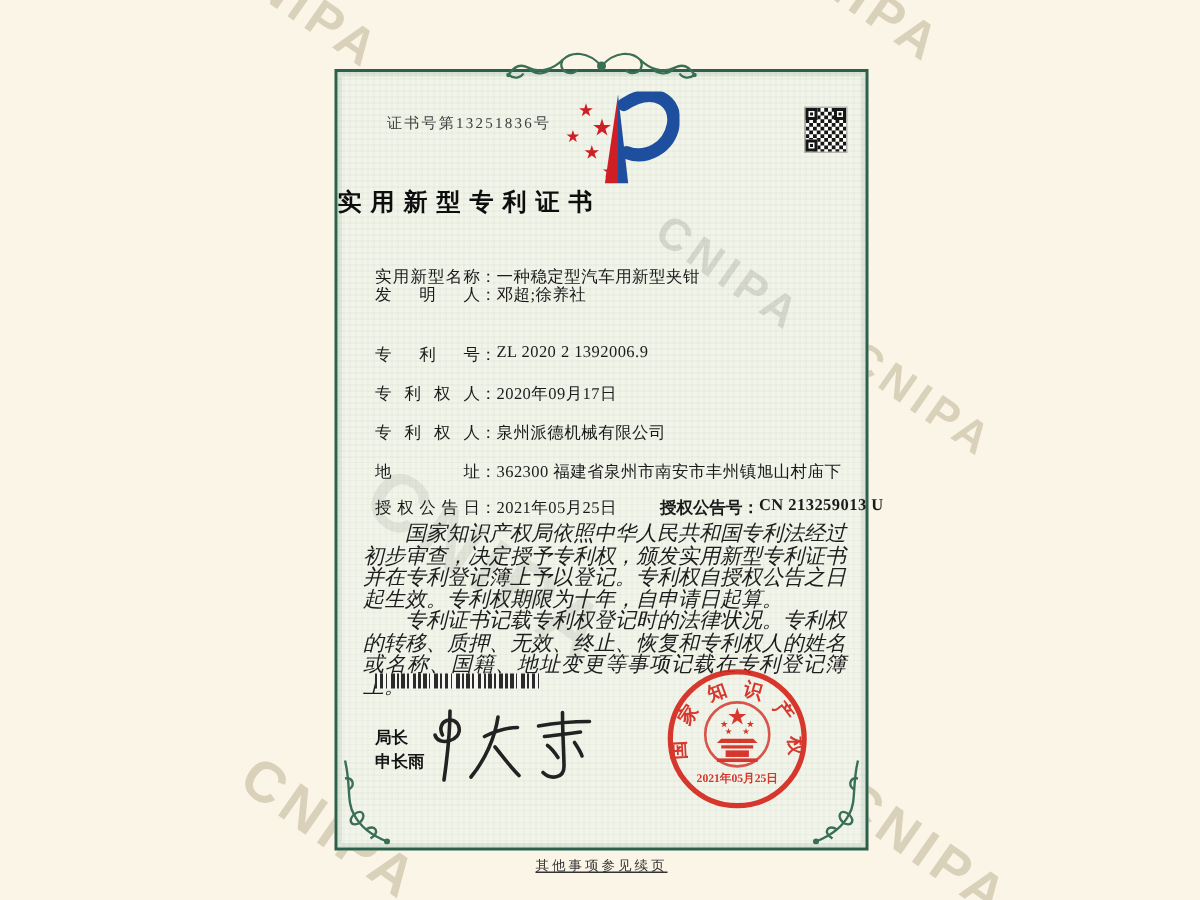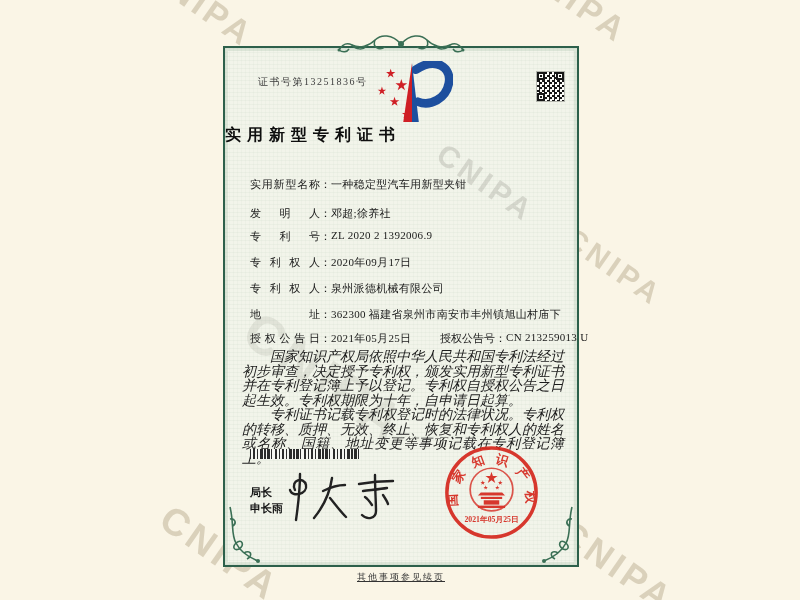--- a/index.html
+++ b/index.html
@@ -36,21 +36,21 @@
   .qr .tl { left:0; top:0; } .qr .tr { right:0; top:0; } .qr .bl { left:0; bottom:0; }
   .qr span i { position:absolute; left:1px; top:1px; width:2px; height:2px; background:#161616; }
 
   .title { position:absolute; left:0; top:77px; width:100%; text-align:left;
            font-size:16px; font-weight:bold; letter-spacing:6px; color:#0e0e0e; }
 
   .frow { position:absolute; left:25px; width:310px; height:14px; font-size:11px; color:#1a1a1a; white-space:nowrap; }
   .flabel { display:inline-block; width:70px; text-align:justify; text-align-last:justify; vertical-align:top; }
   .fcolon { display:inline-block; vertical-align:top; }
   .fval { display:inline-block; vertical-align:top; letter-spacing:0.3px; }
-  .fpair2 { position:absolute; left:190px; top:0; white-space:nowrap; }
+  .fpair2 { position:absolute; left:190px; top:0; white-space:nowrap;font-weight:bold; }
   .fpair2 .flabel { width:auto; text-align-last:auto; }
 
   .paras { position:absolute; left:17px; top:302px; width:322px; font-size:14px;
            font-style:italic; line-height:14.5px; color:#1c1c1c; text-align:justify; }
   .paras p { text-indent:2em; }
 
   .barcode { position:absolute; left:25px; top:401px; width:110px; height:10px;
              background:repeating-linear-gradient(90deg,
                #2b2b2b 0 1.5px, #f6f6f2 1.5px 3px,
                #2b2b2b 3px 5.5px, #f6f6f2 5.5px 7px,
@@ -115,21 +115,21 @@
         <span class="bl">
           <i></i>
         </span>
     </div>
 
     <div class="title">实用新型专利证书</div>
 
     <div class="frow" style="top:129px">
       <span class="flabel">实用新型名称</span><span class="fcolon">：</span><span class="fval">一种稳定型汽车用新型夹钳</span>
     </div>
-    <div class="frow" style="top:158px">
+    <div class="frow" style="top:141px">
       <span class="flabel">发明人</span><span class="fcolon">：</span><span class="fval">邓超;徐养社</span>
     </div>
     <div class="frow" style="top:181px">
       <span class="flabel">专利号</span><span class="fcolon">：</span><span class="fval">ZL 2020 2 1392006.9</span>
     </div>
     <div class="frow" style="top:207px">
       <span class="flabel">专利权人</span><span class="fcolon">：</span><span class="fval">2020年09月17日</span>
     </div>
     <div class="frow" style="top:233px">
       <span class="flabel">专利权人</span><span class="fcolon">：</span><span class="fval">泉州派德机械有限公司</span>

